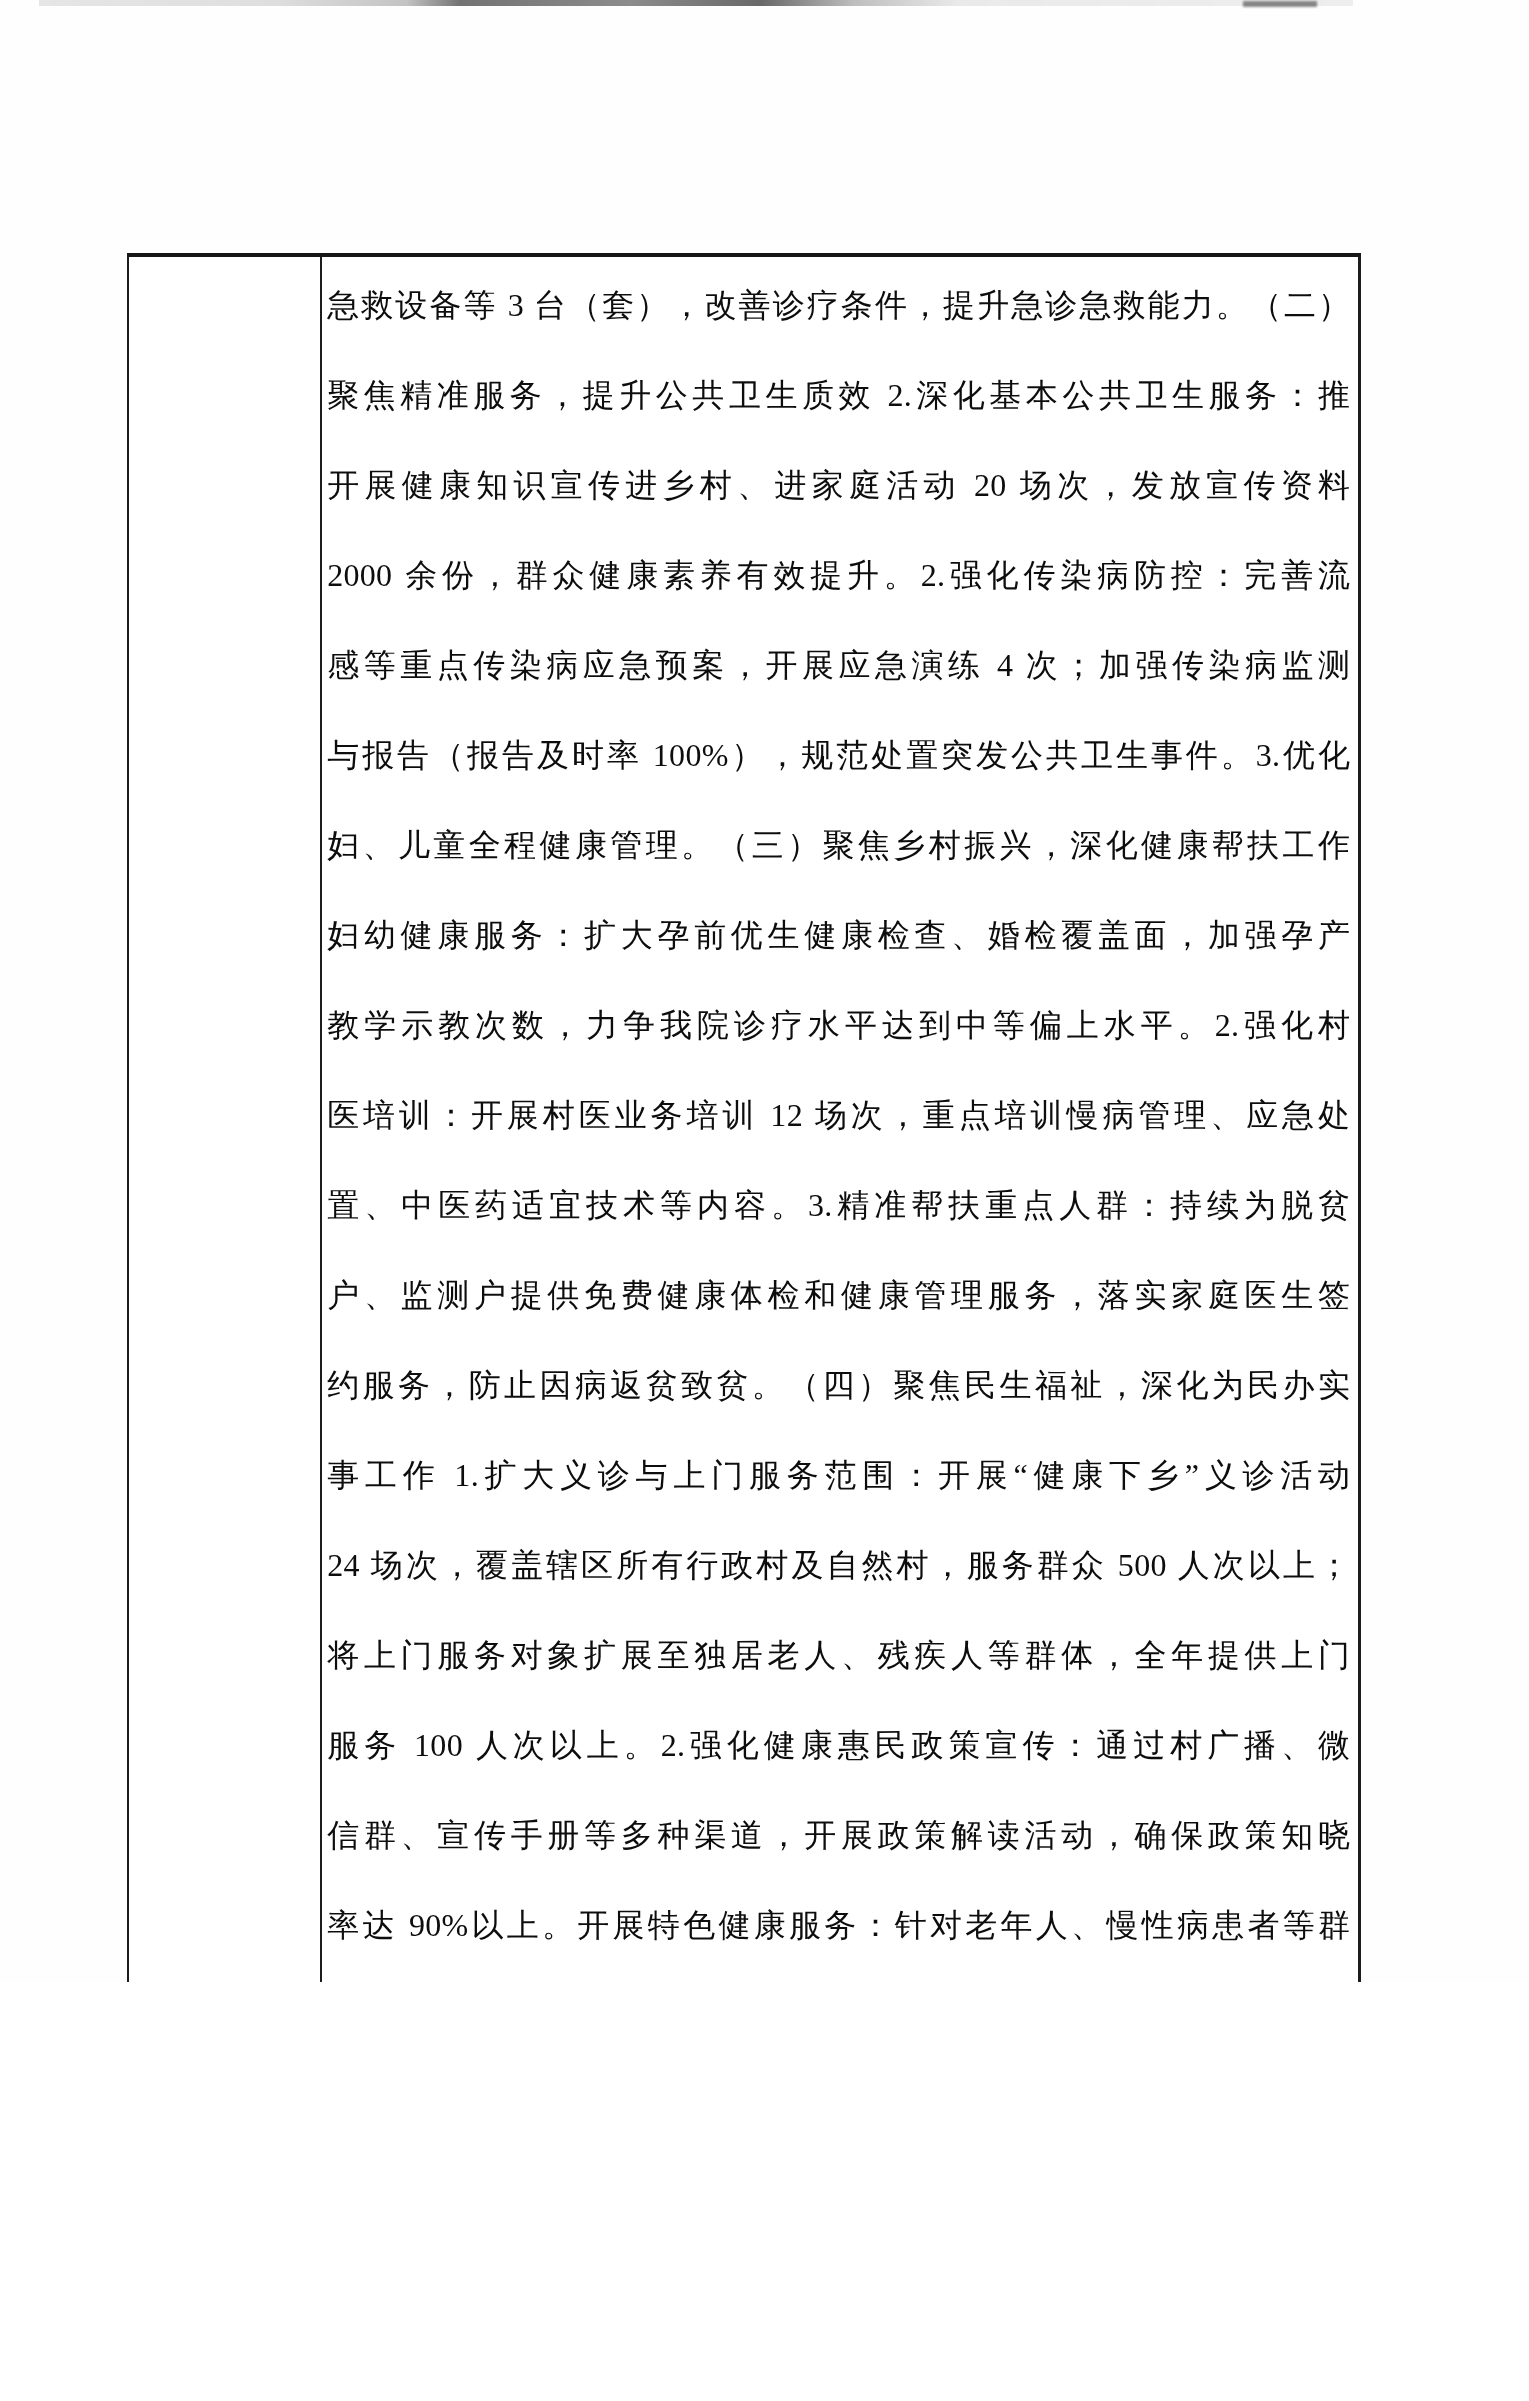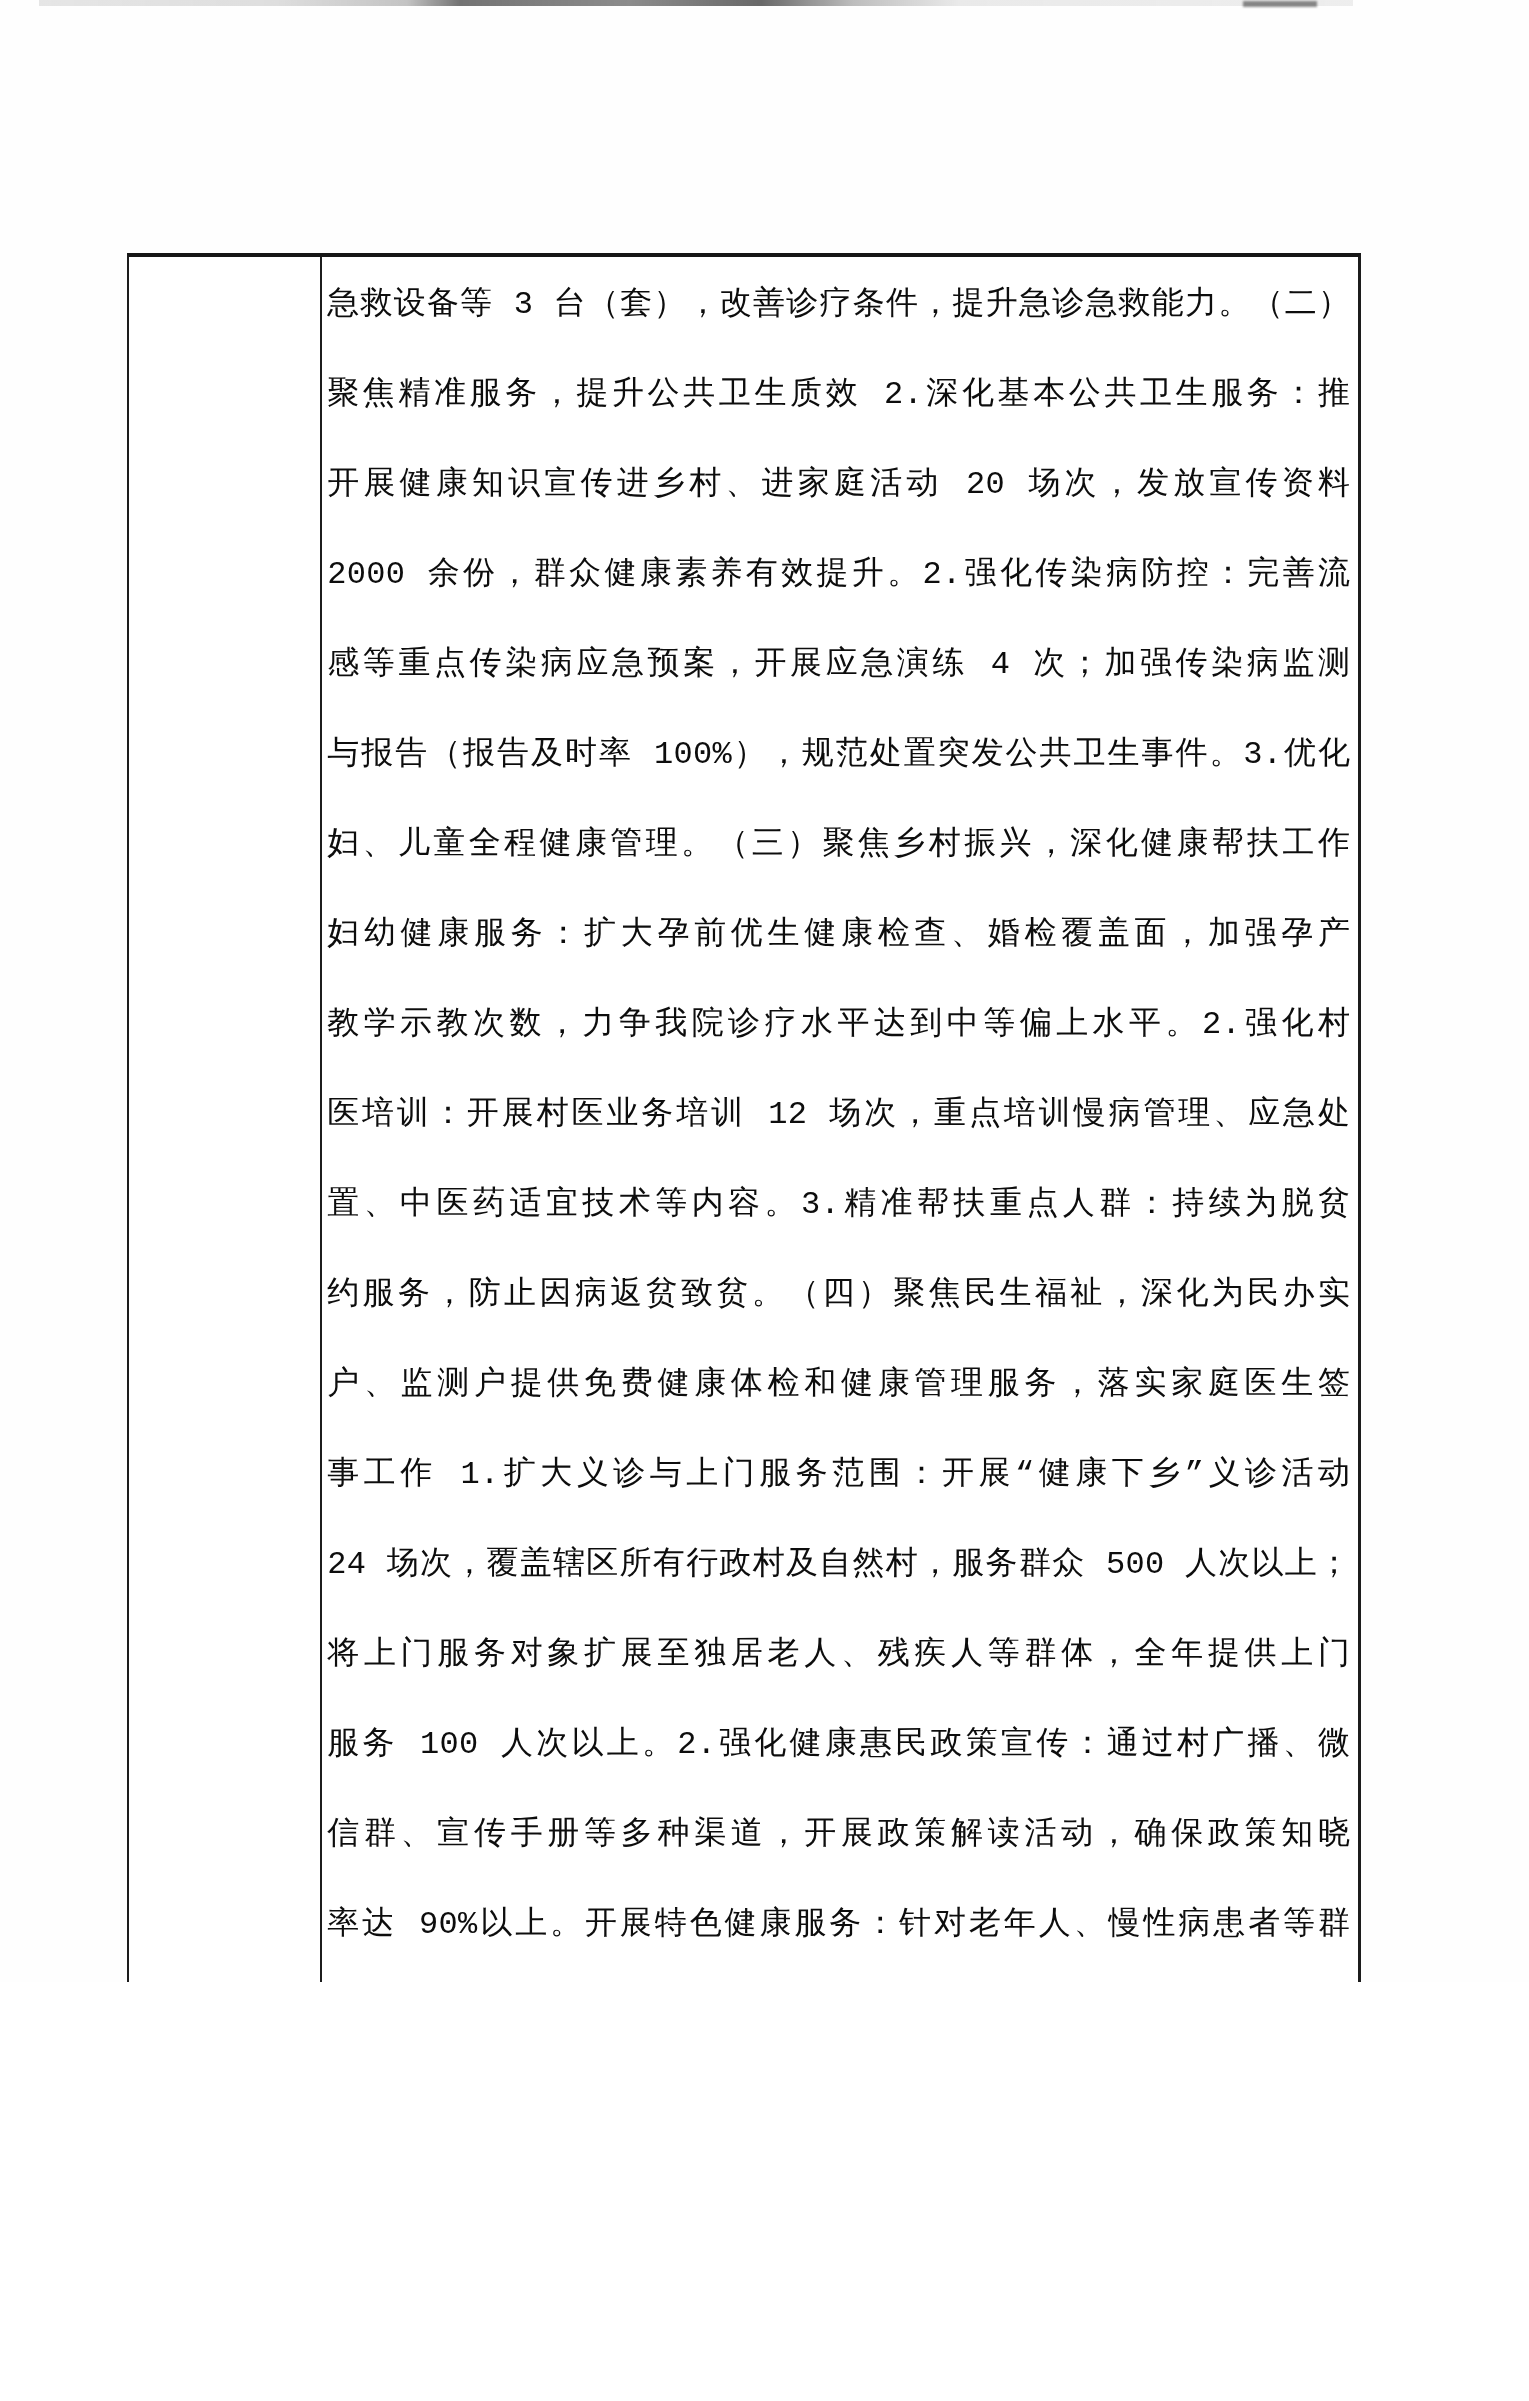--- a/index.html
+++ b/index.html
@@ -5,21 +5,21 @@
   html, body {
     margin: 0;
     padding: 0;
     background: #ffffff;
   }
   .page {
     position: relative;
     width: 1529px;
     height: 1982px;
     background: #fefefe;
-    font-family: Liberation Mono, monospace;
+    font-family: Liberation Serif, serif;
     overflow: hidden;
   }
   
   .scan-band {
     position: absolute;
     top: 0;
     left: 39px;
     width: 1314px;
     height: 6.4px;
     background: linear-gradient(90deg,
@@ -98,22 +98,22 @@
       <div class="text-line">聚焦精准服务，提升公共卫生质效 2.深化基本公共卫生服务：推</div>
       <div class="text-line">开展健康知识宣传进乡村、进家庭活动 20 场次，发放宣传资料</div>
       <div class="text-line">2000 余份，群众健康素养有效提升。2.强化传染病防控：完善流</div>
       <div class="text-line">感等重点传染病应急预案，开展应急演练 4 次；加强传染病监测</div>
       <div class="text-line">与报告（报告及时率 100%），规范处置突发公共卫生事件。3.优化</div>
       <div class="text-line">妇、儿童全程健康管理。（三）聚焦乡村振兴，深化健康帮扶工作</div>
       <div class="text-line">妇幼健康服务：扩大孕前优生健康检查、婚检覆盖面，加强孕产</div>
       <div class="text-line">教学示教次数，力争我院诊疗水平达到中等偏上水平。2.强化村</div>
       <div class="text-line">医培训：开展村医业务培训 12 场次，重点培训慢病管理、应急处</div>
       <div class="text-line">置、中医药适宜技术等内容。3.精准帮扶重点人群：持续为脱贫</div>
+      <div class="text-line">户、监测户提供免费健康体检和健康管理服务，落实家庭医生签</div>
       <div class="text-line">约服务，防止因病返贫致贫。（四）聚焦民生福祉，深化为民办实</div>
-      <div class="text-line">户、监测户提供免费健康体检和健康管理服务，落实家庭医生签</div>
       <div class="text-line">事工作 1.扩大义诊与上门服务范围：开展“健康下乡”义诊活动</div>
       <div class="text-line">24 场次，覆盖辖区所有行政村及自然村，服务群众 500 人次以上；</div>
       <div class="text-line">将上门服务对象扩展至独居老人、残疾人等群体，全年提供上门</div>
       <div class="text-line">服务 100 人次以上。2.强化健康惠民政策宣传：通过村广播、微</div>
       <div class="text-line">信群、宣传手册等多种渠道，开展政策解读活动，确保政策知晓</div>
       <div class="text-line">率达 90%以上。开展特色健康服务：针对老年人、慢性病患者等群</div>
     </div>
   </div>
 
 </div>

